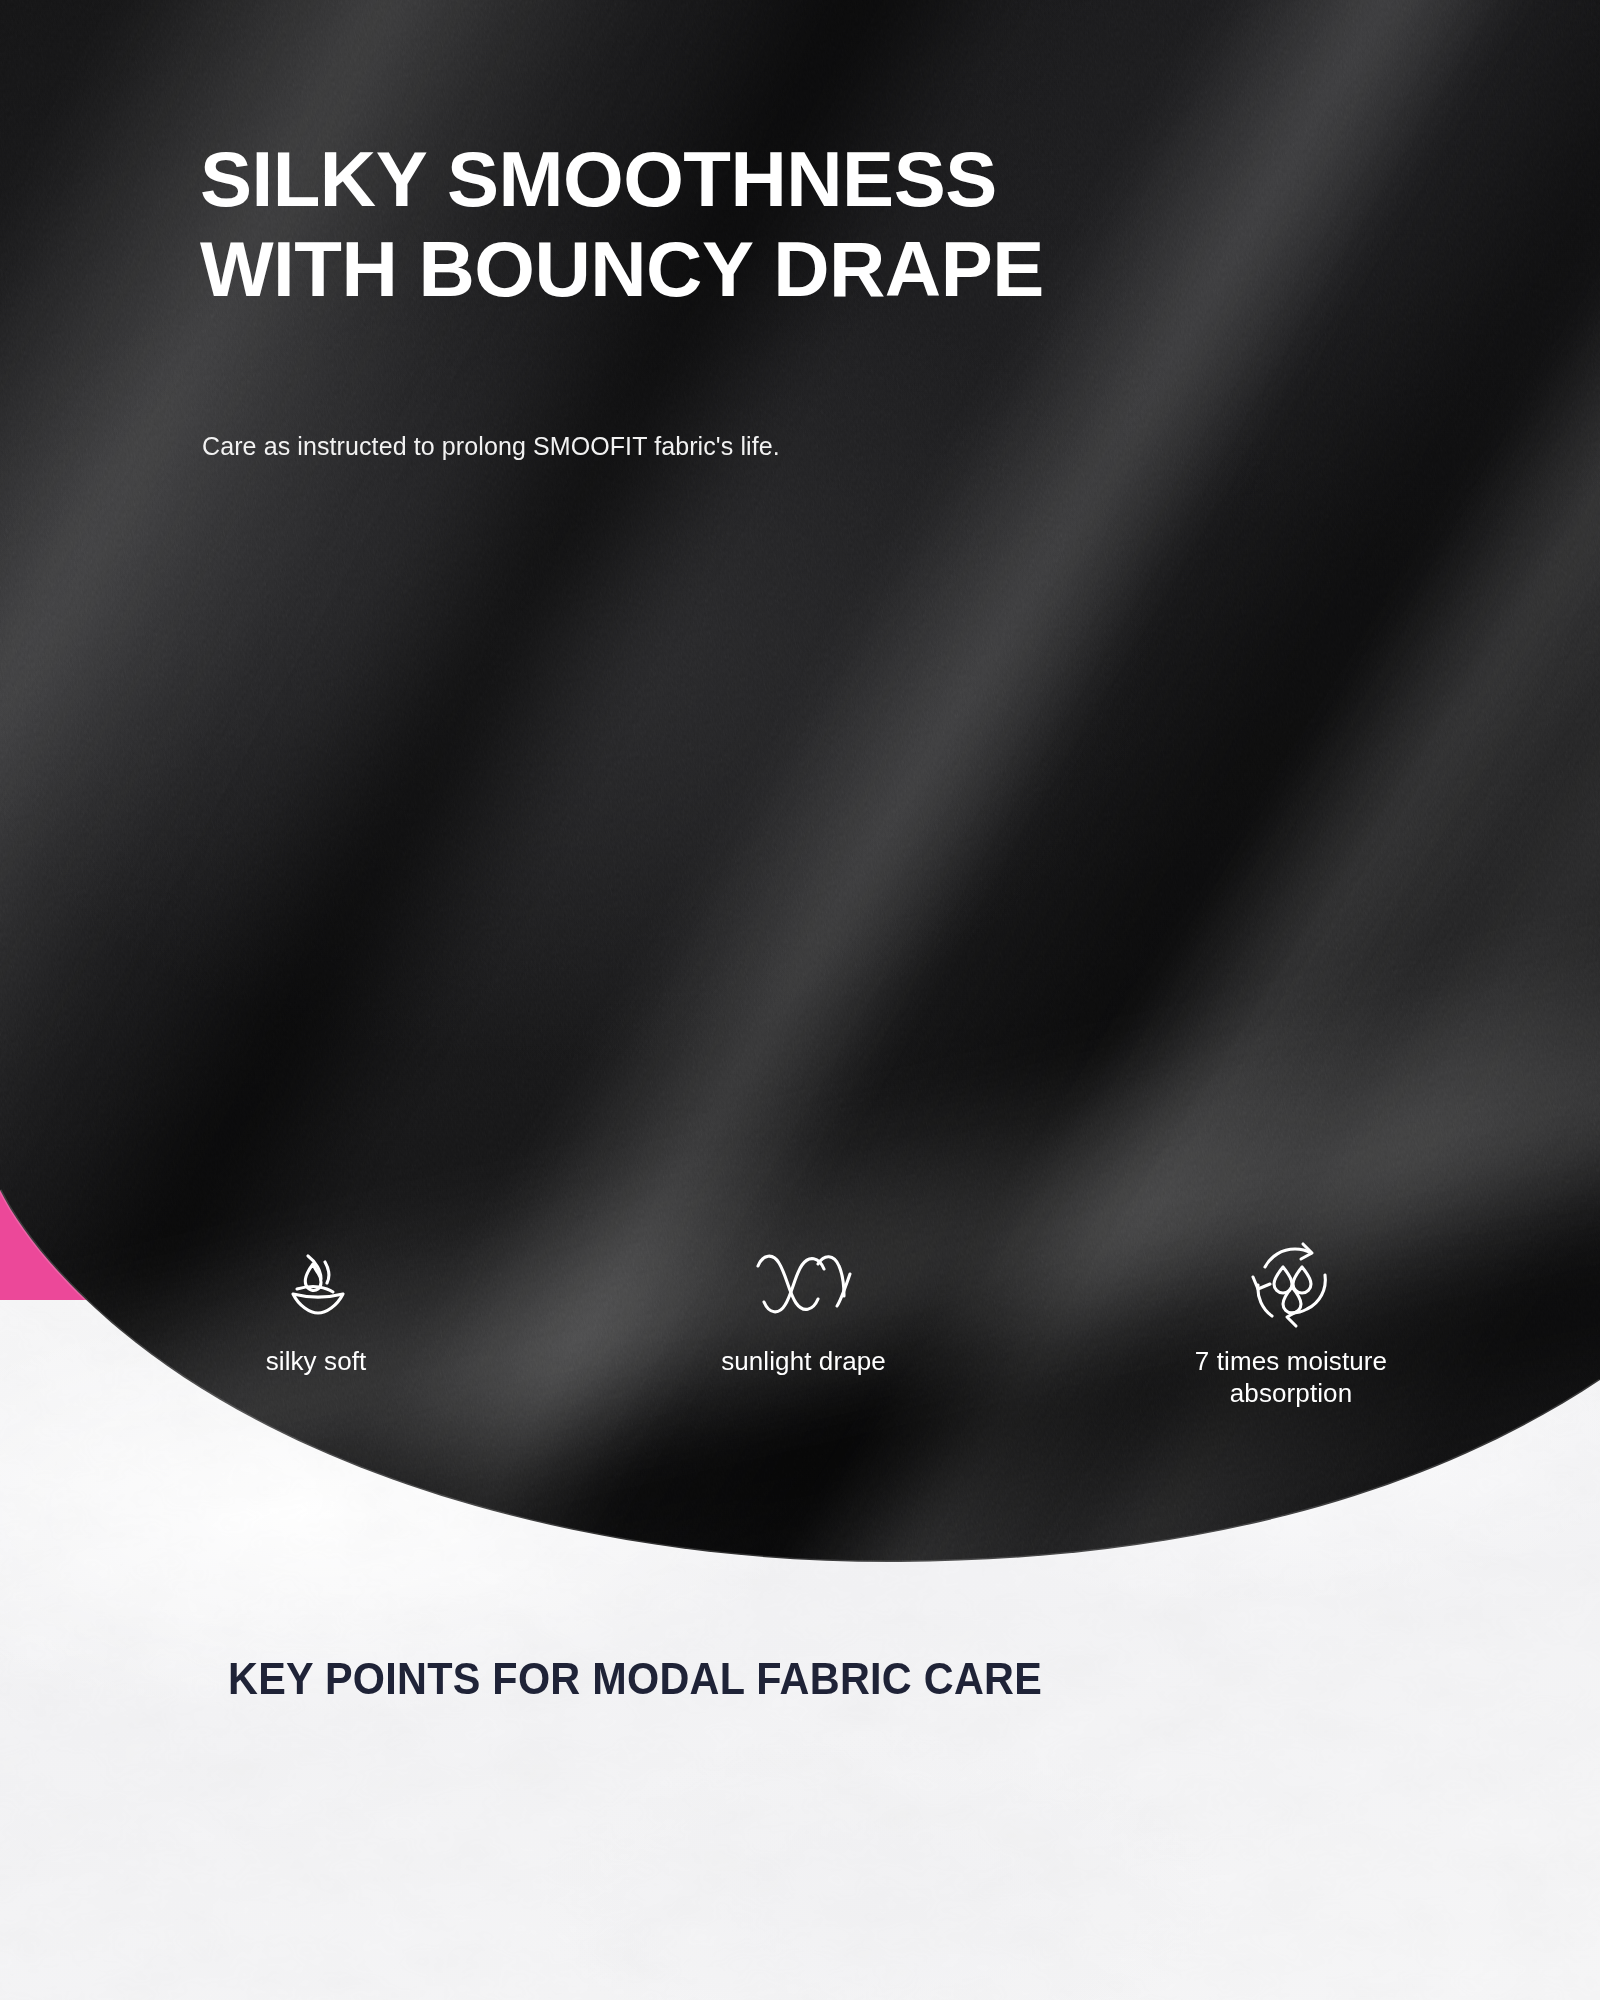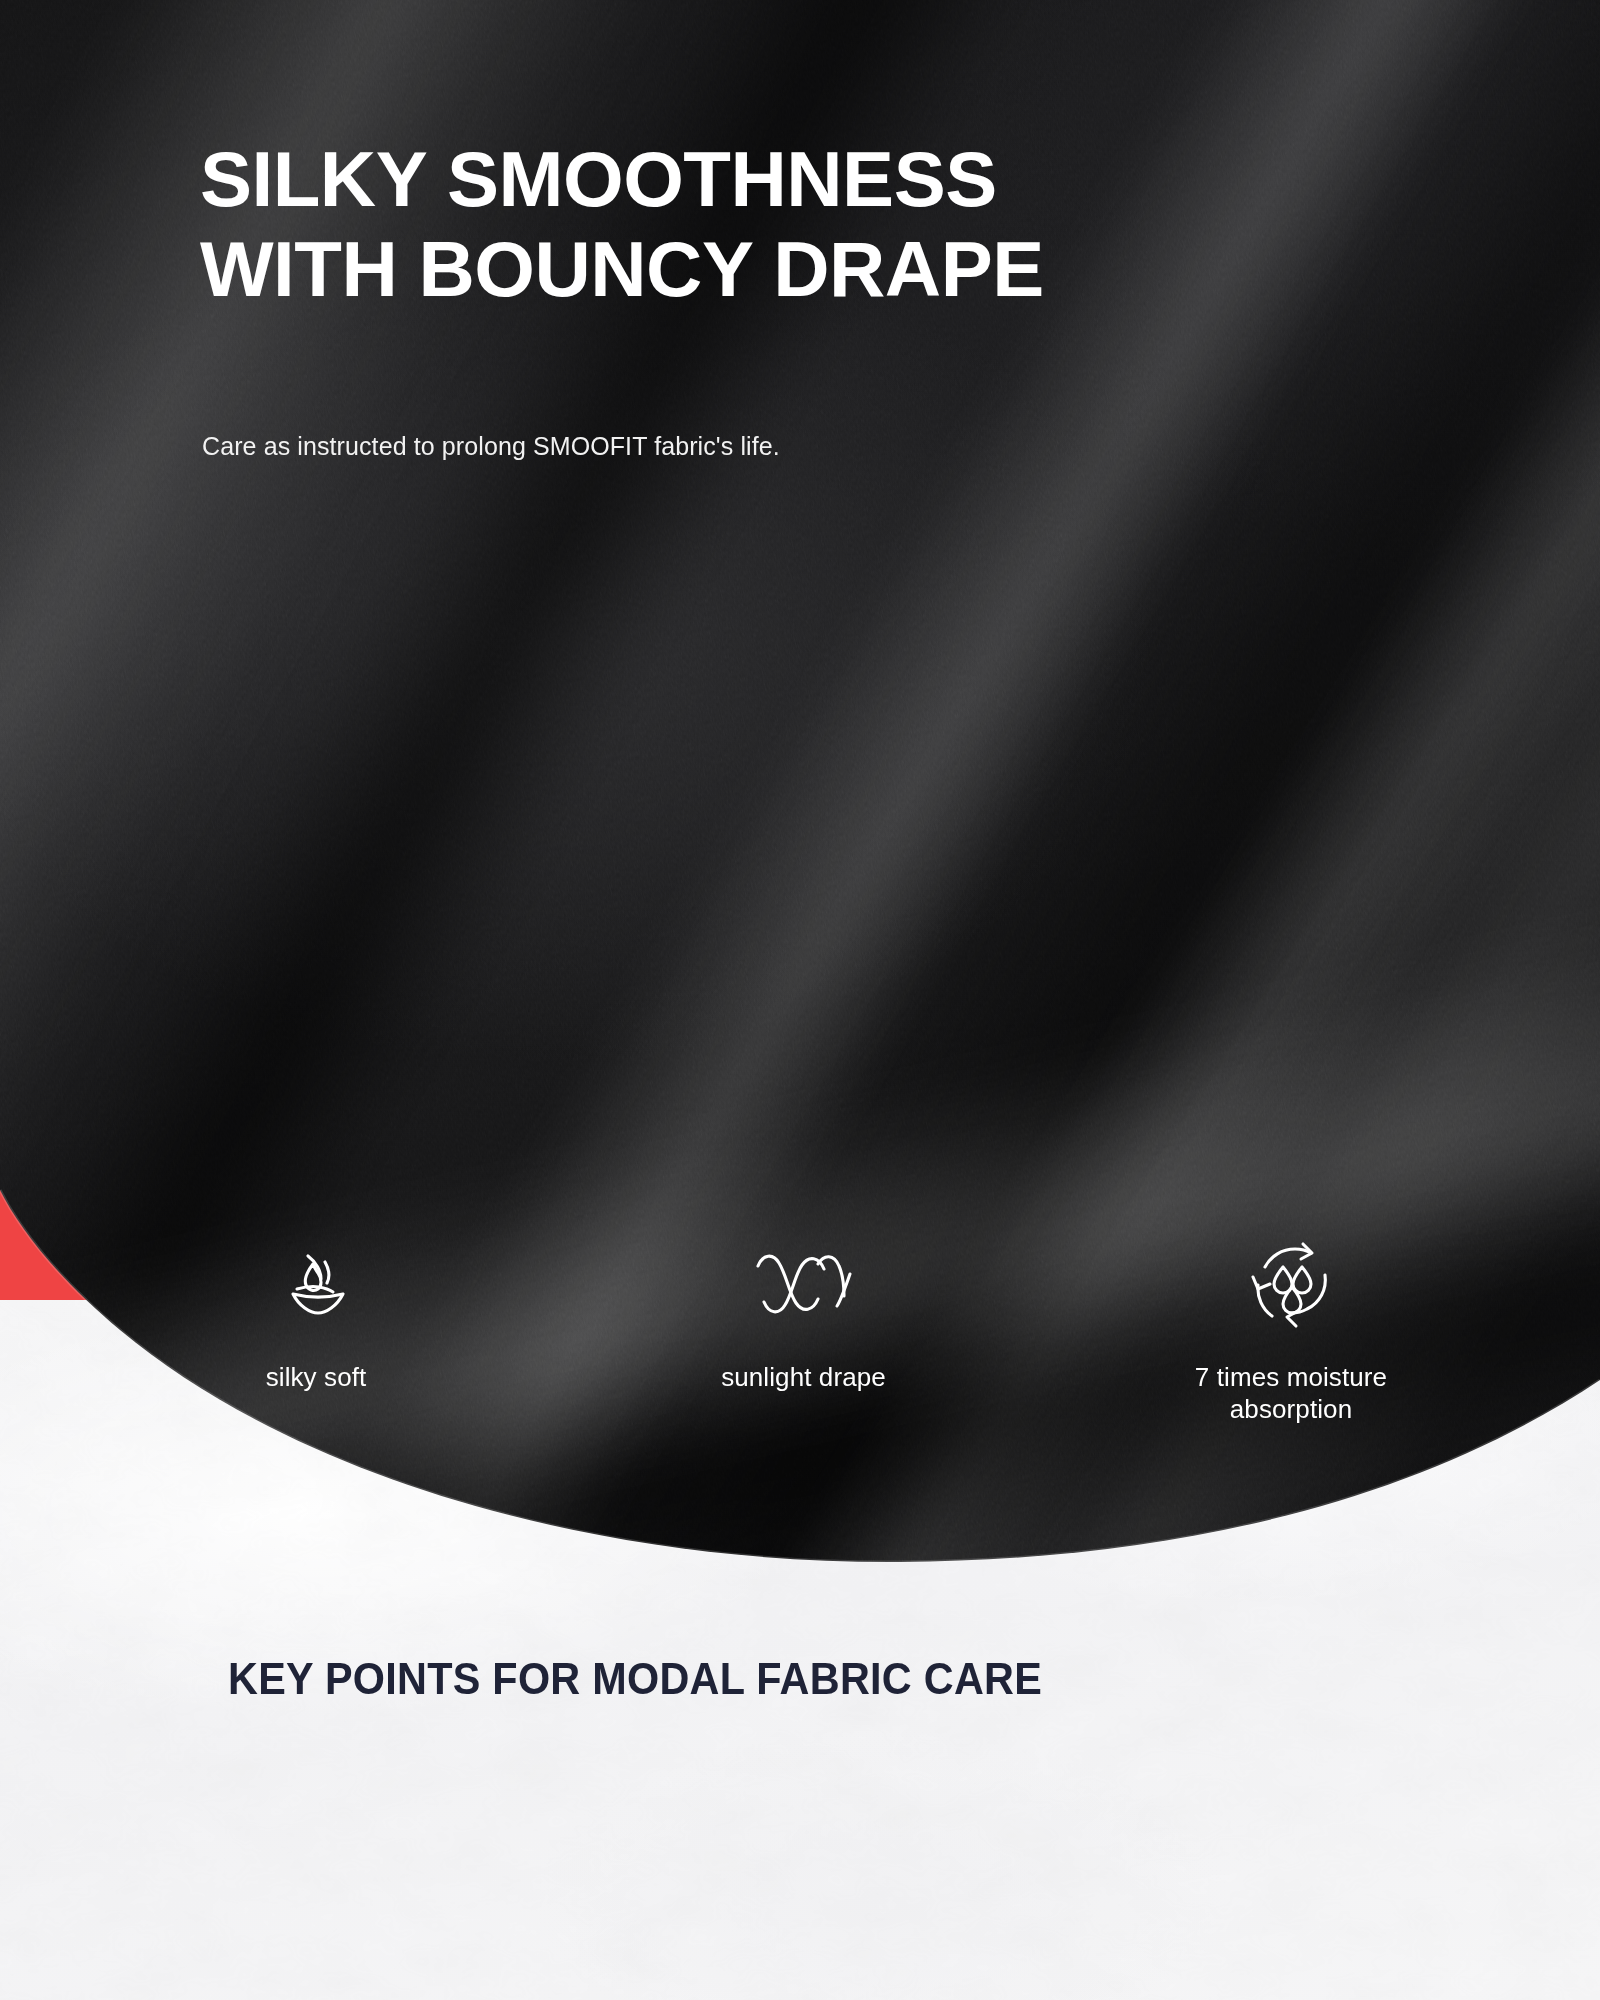--- a/index.html
+++ b/index.html
@@ -6,21 +6,21 @@
   html, body {
     width:1600px; height:2000px;
     font-family:"Liberation Sans", sans-serif;
     background:#f4f4f4;
     overflow:hidden;
   }
   #page {
     position:relative;
     width:1600px; height:2000px;
     overflow:hidden;
-    background:#ef4444;
+    background:#ec4899;
   }
 
   
   .paper {
     position:absolute; left:0; top:1300px; width:1600px; height:700px;
     background:
       radial-gradient(ellipse 700px 300px at 20% 30%, #ffffff 0%, rgba(255,255,255,0) 70%),
       radial-gradient(ellipse 600px 260px at 78% 18%, #fdfdfe 0%, rgba(253,253,254,0) 70%),
       radial-gradient(ellipse 500px 240px at 55% 85%, #f2f2f4 0%, rgba(242,242,244,0) 70%),
       linear-gradient(170deg, #f7f7f8 0%, #f3f3f5 45%, #f6f6f7 100%);
@@ -151,21 +151,21 @@
     width:260px;
     display:flex; flex-direction:column; align-items:center;
     text-align:center;
   }
   .feature .glyph {
     height:90px; width:100%;
     display:flex; align-items:center; justify-content:center;
   }
   .feature .glyph svg { display:block; }
   .feature .cap {
-    margin-top:32px;
+    margin-top:16px;
     color:#ffffff;
     font-size:26px; line-height:1.22; font-weight:400;
     letter-spacing:.1px;
     white-space:pre-line;
   }
 
   
   .care-title {
     position:absolute; left:228px; top:1654px;
     color:#1f2337;

